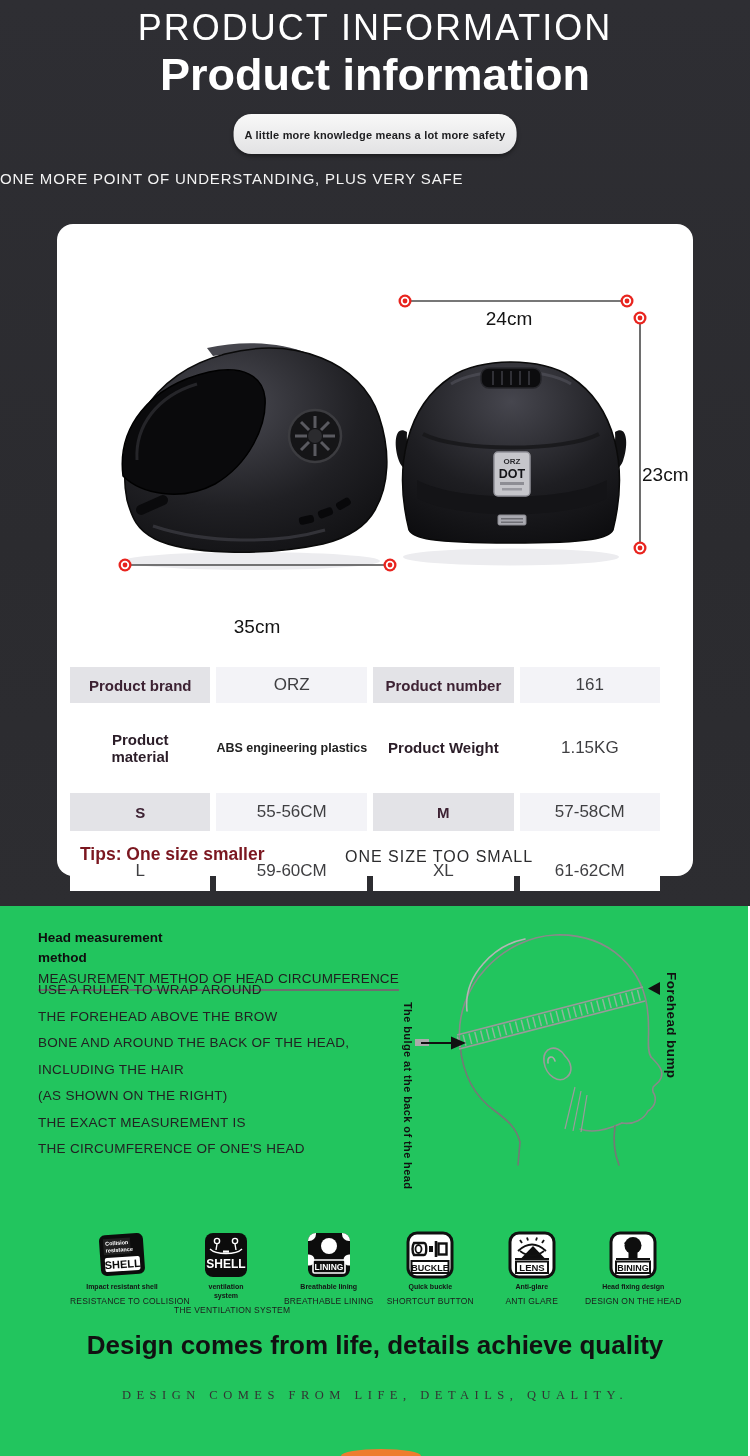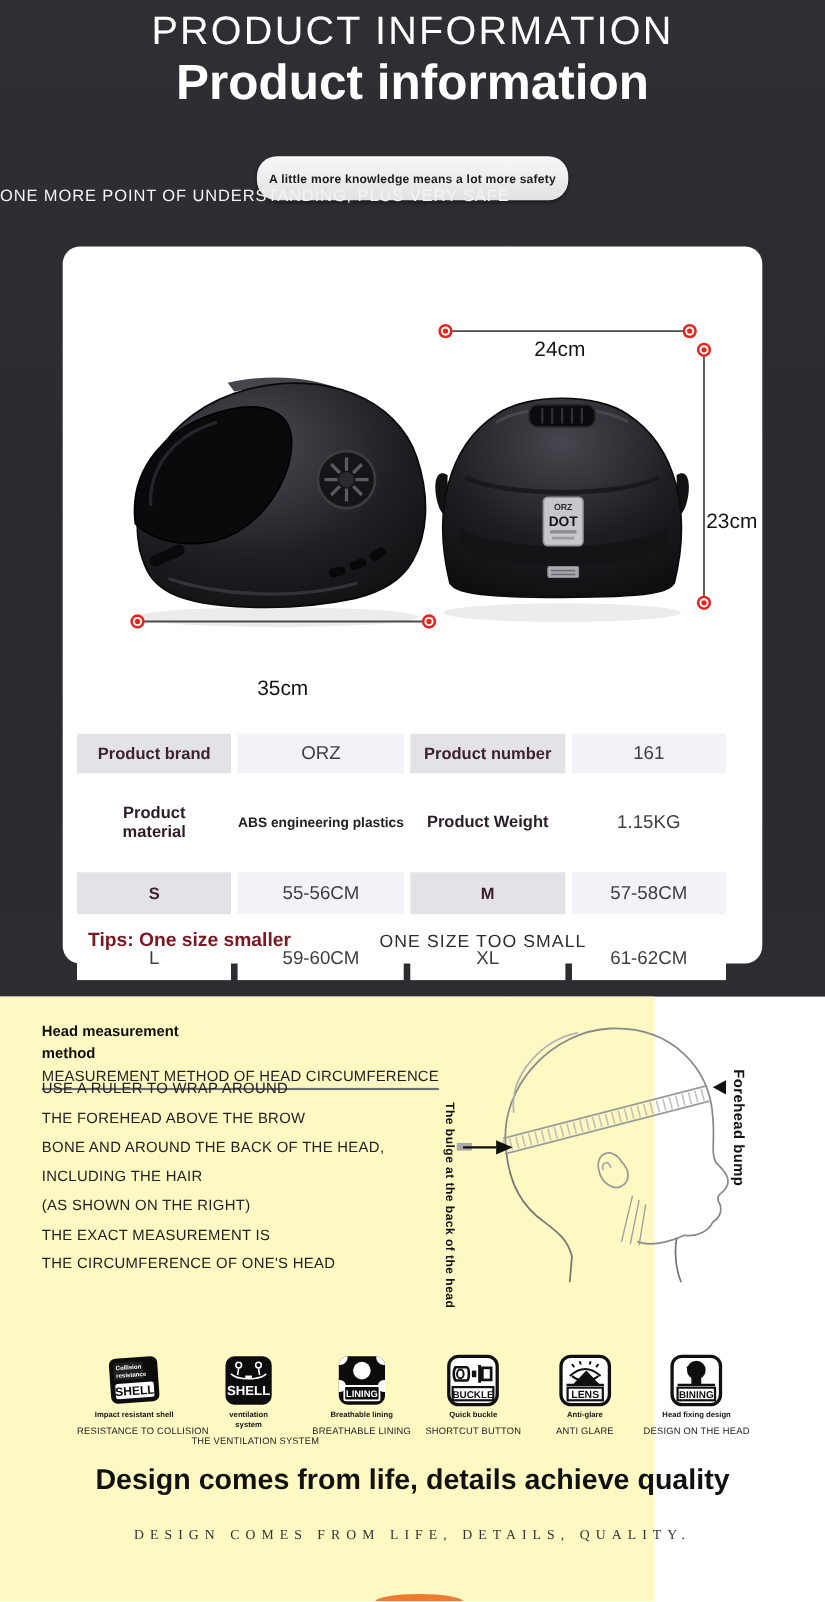--- a/index.html
+++ b/index.html
@@ -5,21 +5,21 @@
   html,body{margin:0;padding:0;background:#fff;}
   .page{position:relative;width:750px;height:1456px;overflow:hidden;
         font-family:"Liberation Sans","DejaVu Sans",sans-serif;background:#fff;}
   
   .dark{position:absolute;left:0;top:0;width:750px;height:906px;
         background:linear-gradient(180deg,#2e2e33 0%,#2b2b2f 60%,#2d2d31 100%);}
   .title-outline{position:absolute;left:0;top:7px;width:750px;text-align:center;
         color:#ffffff;font-size:36px;font-weight:300;letter-spacing:2px;}
   .title-main{position:absolute;left:0;top:49px;width:750px;text-align:center;
         color:#ffffff;font-size:45px;font-weight:800;letter-spacing:0;}
-  .pill{position:absolute;left:50%;top:142px;transform:translateX(-50%);
+  .pill{position:absolute;left:50%;top:114px;transform:translateX(-50%);
         background:linear-gradient(180deg,#f8f8f8,#e2e2e4);border-radius:18px;
         padding:11px 11px;box-shadow:0 2px 4px rgba(0,0,0,.45);}
   .pill span{font-size:11px;font-weight:700;color:#1d1d1f;letter-spacing:.2px;}
   .subtitle{position:absolute;left:0;top:170px;width:692px;text-align:left;
         color:#f4f4f4;font-size:15px;letter-spacing:.8px;font-weight:500;}
   
   .card{position:absolute;left:57px;top:224px;width:636px;height:652px;
         background:#ffffff;border-radius:16px;}
   .helmets{position:absolute;left:0;top:40px;width:636px;height:320px;}
   .dim{position:absolute;font-size:19px;color:#141414;}
@@ -33,21 +33,21 @@
   .cell{display:flex;align-items:center;justify-content:center;text-align:center;}
   .cell.h{background:#e3e3e7;font-weight:700;color:#3d2233;font-size:15px;}
   .cell.v{background:#f3f3f7;color:#3f3f42;font-size:17px;}
   .cell.ph{background:#fff;font-weight:700;color:#2b1d28;font-size:15px;line-height:1.15;}
   .cell.pv{background:#fff;color:#3f3f42;font-size:17px;}
   .cell.small{font-size:12.5px;font-weight:700;color:#222;white-space:nowrap;}
   .cell.wrap{padding:0 30px;}
   .tips-left{position:absolute;left:23px;top:620px;font-size:17.5px;font-weight:700;color:#7b1720;}
   .tips-right{position:absolute;left:288px;top:624px;font-size:16px;color:#2c2c2e;letter-spacing:1px;}
   
-  .lower{position:absolute;left:0;top:906px;width:595px;height:550px;background:#fef9c3;}
+  .lower{position:absolute;left:0;top:906px;width:748px;height:550px;background:#22c55e;}
   .m-heading{position:absolute;left:38px;top:22px;font-size:13.5px;font-weight:700;
         color:#0e0e0e;white-space:pre-line;line-height:1.45;}
   .m-underlined{position:absolute;left:38px;top:65px;font-size:13.5px;color:#1f1f1f;
         border-bottom:2px solid #6e6e6e;padding-bottom:3px;letter-spacing:.2px;}
   .m-lines{position:absolute;left:38px;top:76px;display:flex;flex-direction:column;gap:11.5px;}
   .m-lines div{font-size:13.5px;color:#222;letter-spacing:.3px;font-weight:500;}
   .v-label-left{position:absolute;left:402px;top:96px;writing-mode:vertical-rl;
         font-size:11px;font-weight:700;color:#111;letter-spacing:.4px;}
   .v-label-right{position:absolute;left:664px;top:66px;writing-mode:vertical-rl;
         font-size:13.5px;font-weight:700;color:#111;letter-spacing:.4px;}

